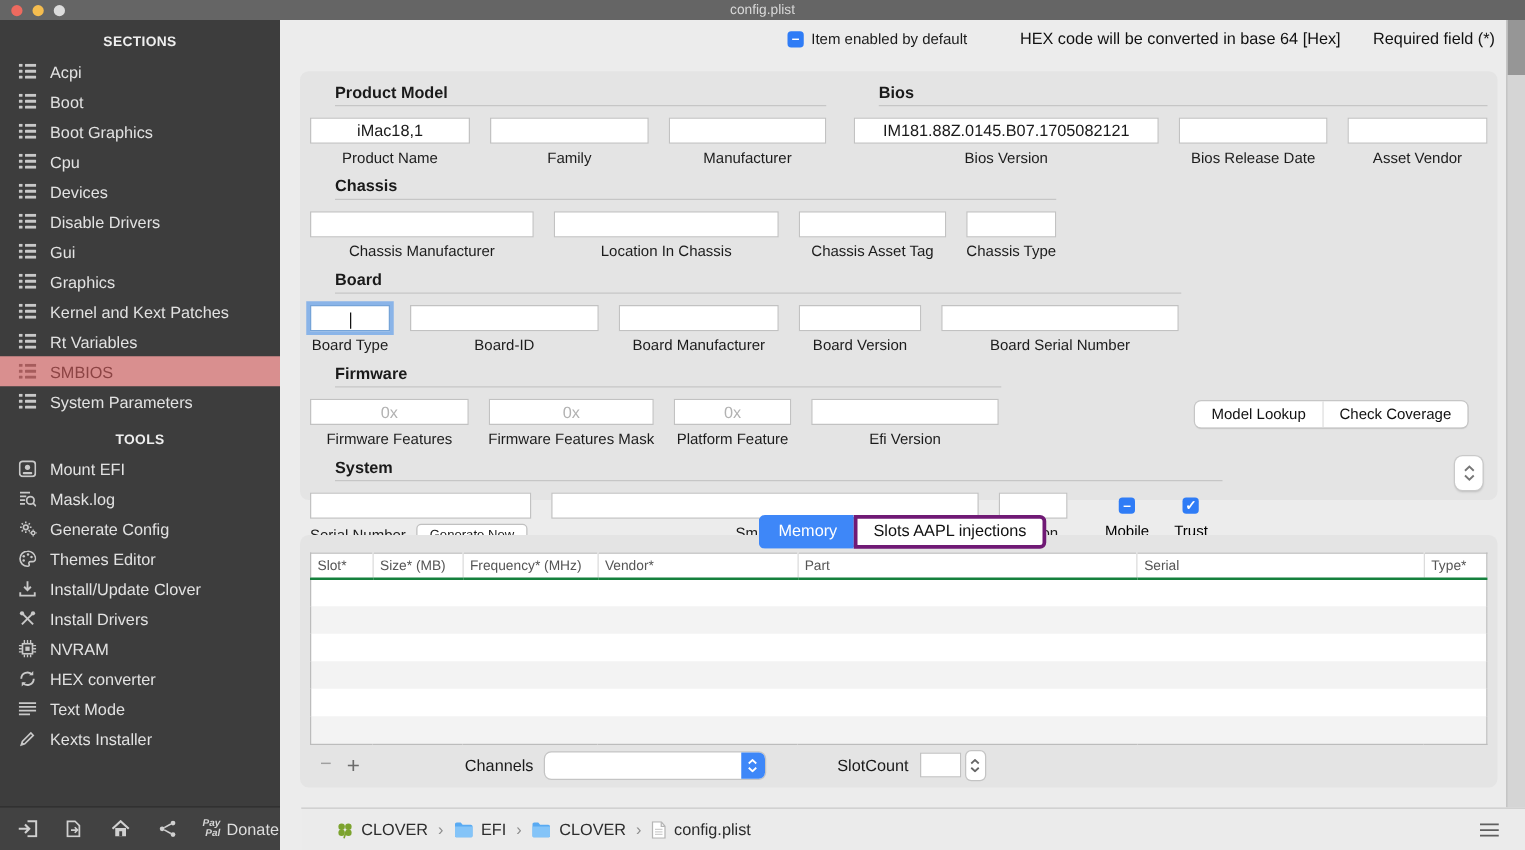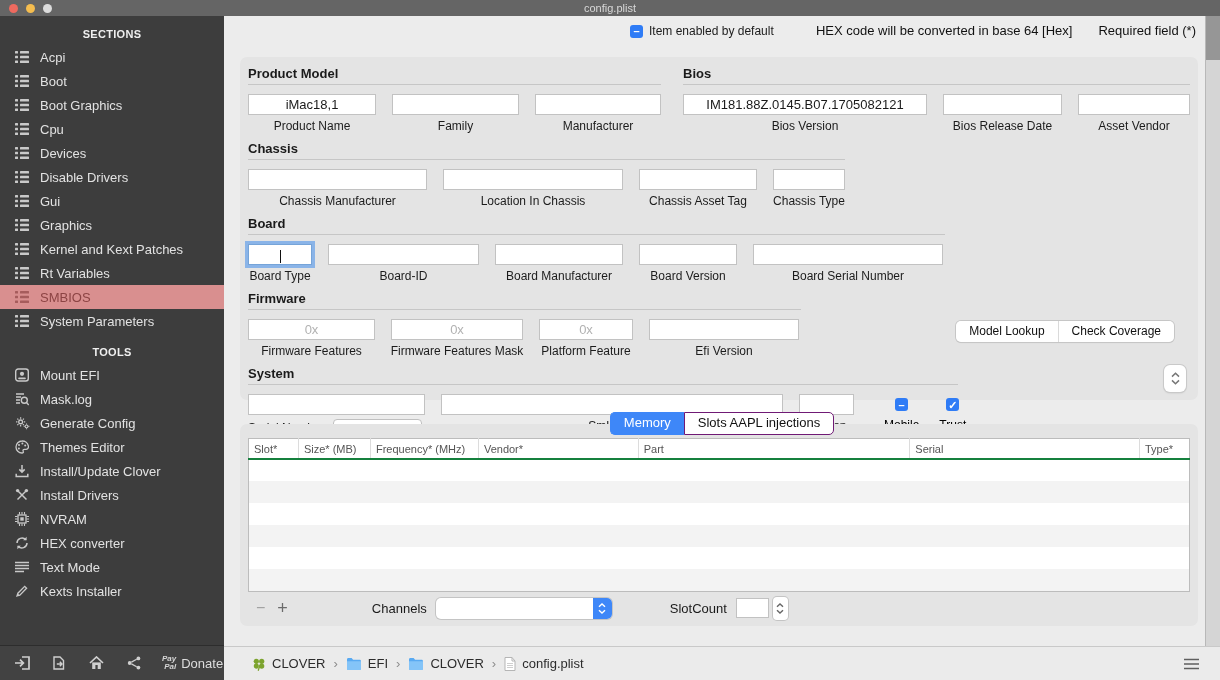--- a/index.html
+++ b/index.html
@@ -34,21 +34,21 @@
 
   .content-header { height:30px; position:relative; }
   .cb-group { position:absolute; left:406px; top:8px; display:flex; align-items:center; gap:6px; font-size:12px; color:#1b1b1b; }
   .notes { position:absolute; right:24px; top:7px; display:flex; gap:26px; font-size:13px; color:#111; }
   .cb { width:13px; height:13px; border-radius:3px; background:#2f7cf6; color:#fff; display:flex; align-items:center; justify-content:center; font-size:11px; line-height:10px; font-weight:bold; flex:none; }
 
   .card { background:#e4e4e4; border-radius:7px; margin-left:16px; width:958px; }
   .card1 { margin-top:11px; height:343px; position:relative; padding:9px 8px 0 8px; }
 
   .row { display:flex; margin-bottom:8px; }
-  .group-title { font-size:13px; font-weight:bold; color:#1a1a1a; border-bottom:1px solid #c6c6c6; padding-bottom:3px; margin-bottom:9px; }
+  .group-title { font-size:13px; font-weight:bold; color:#1a1a1a; border-bottom:1px solid #c6c6c6; padding-bottom:3px; margin-bottom:9px;margin-left:20px; }
   .fields { display:flex; gap:16px; }
   .field { display:flex; flex-direction:column; align-items:center; position:relative; }
   .field input { height:21px; width:100%; border:1px solid #c2c2c2; background:#fff; font-size:13px; text-align:center; padding:0 2px; font-family:inherit; color:#1a1a1a; }
   .field input::placeholder { color:#b2b2b2; }
   .field label { font-size:12px; color:#1c1c1c; margin-top:4px; white-space:nowrap; }
   .field.focused input { outline:3px solid #8ab4e8; border-color:#76a4d8; }
   .caret { position:absolute; top:6px; left:50%; width:1px; height:13px; background:#111; }
 
   .btn-small { font-size:10.5px; padding:2px 10px; background:#fff; border:1px solid #c0c0c0; border-radius:4px; font-family:inherit; color:#1a1a1a; white-space:nowrap; }
   .sub { display:flex; align-items:center; gap:8px; margin-top:4px; font-size:12px; }
@@ -60,21 +60,21 @@
   .seg button:first-child { border-right:1px solid #dadada; }
 
   .combo-stepper { position:absolute; right:12px; top:308px; width:22px; height:27px; background:#fff; border-radius:6px; box-shadow:0 0 0 1px #c9c9c9, 0 1px 2px rgba(0,0,0,.18); display:flex; flex-direction:column; align-items:center; justify-content:center; gap:1px; color:#777; }
 
   .checkbox-col { display:flex; flex-direction:column; align-items:center; gap:0; }
   .checkbox-col .cb { margin-top:4px; }
   .checkbox-col label { font-size:12px; margin-top:7px; }
 
   
   .tabs { display:flex; justify-content:center; margin-top:12px; position:relative; z-index:2; }
-  .tab { font-size:13px; padding:2px 13px 4px; background:#fff; border:1px solid #701a75; color:#111; font-family:inherit; }
+  .tab { font-size:13px; padding:2px 13px 4px; background:#fff; border:3px solid #701a75; color:#111; font-family:inherit; }
   .tab:first-child { border-radius:5px 0 0 5px; border-right:none; }
   .tab:last-child { border-radius:0 5px 5px 0; }
   .tab.active { background:#3e87f8; border-color:#3e87f8; color:#fff; }
 
   .card2 { margin-top:-11px; height:202px; padding:14px 8px 0 8px; position:relative; z-index:1; }
   table.mem { width:100%; border-collapse:collapse; background:#fff; border:1px solid #bcbcbc; }
   table.mem thead th { font-size:11px; font-weight:normal; color:#555; text-align:left; padding:4px 4px 3px 5px; border-right:1px solid #dcdcdc; border-bottom:2px solid #15803d; white-space:nowrap; overflow:hidden; }
   table.mem thead th:last-child { border-right:none; }
   table.mem tbody tr { height:22px; }
   table.mem tbody tr:nth-child(even) td { background:#f3f3f3; }
@@ -82,21 +82,21 @@
   .minus-btn { color:#9f9f9f; font-size:16px; margin-left:8px; line-height:1; background:none; border:none; font-family:inherit; }
   .plus-btn { color:#6b6b6b; font-size:18px; margin-left:12px; line-height:1; background:none; border:none; font-family:inherit; }
   .channels-label { margin-left:84px; }
   .dropdown { margin-left:9px; width:176px; height:21px; background:#fff; border-radius:5px; box-shadow:0 0 0 1px #c4c4c4; position:relative; }
   .dropdown .cap { position:absolute; right:0; top:0; width:19px; height:21px; background:#3e87f8; border-radius:0 5px 5px 0; display:flex; flex-direction:column; align-items:center; justify-content:center; gap:1px; color:#fff; }
   .slotcount-label { margin-left:58px; }
   .slot-input { margin-left:9px; width:33px; height:20px; border:1px solid #c2c2c2; text-align:center; font-family:inherit; font-size:13px; }
   .slot-stepper { margin-left:4px; width:15px; height:23px; background:#fff; border-radius:4px; box-shadow:0 0 0 1px #c4c4c4; display:flex; flex-direction:column; align-items:center; justify-content:center; gap:1px; color:#666; }
 
   
-  .footer { position:absolute; left:0; right:0; bottom:0; height:34px; background:#ebebeb; border-top:1px solid #c9c9c9; display:flex; align-items:center; padding-left:28px; font-size:13px; color:#2c2c2c; z-index:7; }
+  .footer { position:absolute; left:17px; right:0; bottom:0; height:34px; background:#ebebeb; border-top:1px solid #c9c9c9; display:flex; align-items:center; padding-left:28px; font-size:13px; color:#2c2c2c; z-index:7; }
   .crumb { display:flex; align-items:center; gap:6px; }
   .crumb .bc-ic { display:flex; }
   .bc-sep { margin:0 8px; color:#8d8d8d; }
   .hamburger { position:absolute; right:20px; top:11px; display:flex; }
 </style>
 </head>
 <body>
 
 <div class="titlebar">
   <div class="lights">

